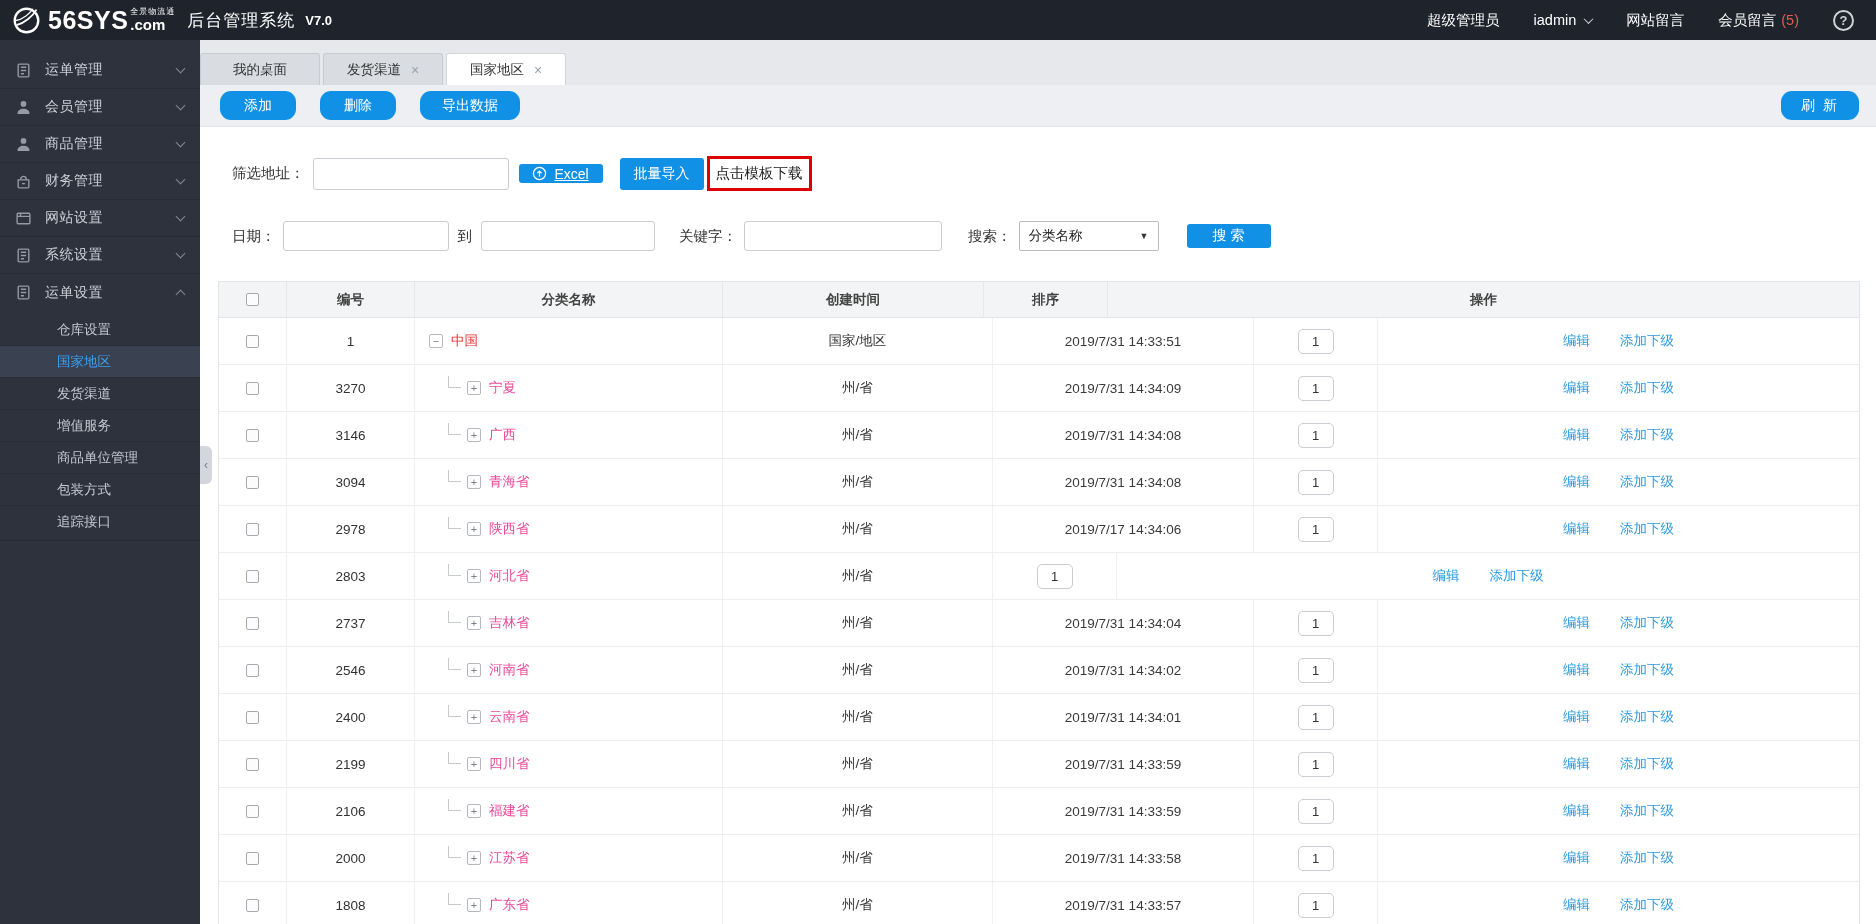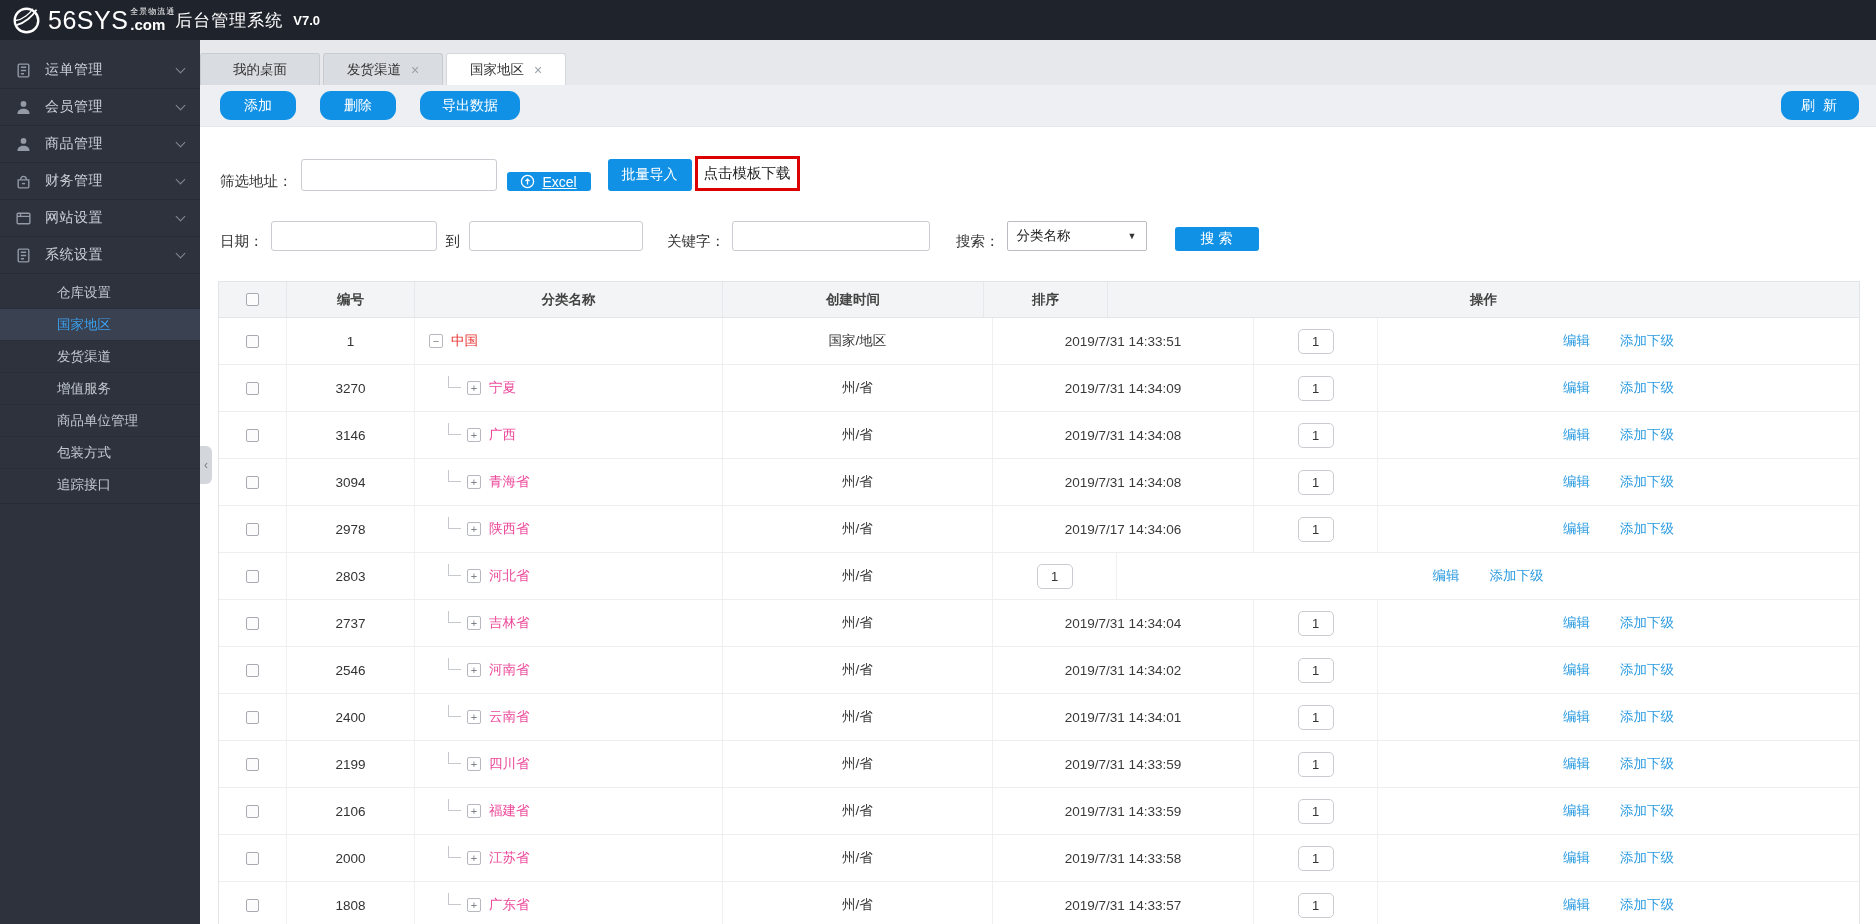--- a/index.html
+++ b/index.html
@@ -4,25 +4,25 @@
 <style>
   * { margin:0; padding:0; box-sizing:border-box; }
   html,body { width:1876px; height:924px; overflow:hidden;
     font-family:"Liberation Sans","DejaVu Sans",sans-serif; background:#fff; }
   .app { position:relative; width:1876px; height:924px; }
 
   
   .topbar { height:40px; background:#1f232b; display:flex; align-items:center; color:#fff; }
   .logo { display:flex; align-items:center; margin-left:12px; }
   .logo svg { display:block; }
-  .brand { font-size:25px; font-weight:normal; margin-left:7px; letter-spacing:.5px; }
+  .brand { font-size:25px; font-weight:bold; margin-left:7px; letter-spacing:.5px; }
   .brand-stack { display:flex; flex-direction:column; margin-left:2px; line-height:1; }
   .brand-tag { font-size:8px; letter-spacing:1px; color:#fff; }
   .brand-tld { font-size:15px; font-weight:bold; margin-top:1px; }
-  .sys-title { margin-left:0; font-size:17px; letter-spacing:1px; }
+  .sys-title { margin-left:12px; font-size:17px; letter-spacing:1px; }
   .version { margin-left:10px; font-size:13px; font-weight:bold; }
   .top-right { margin-left:auto; display:flex; align-items:center; margin-right:22px; font-size:14.5px; }
   .top-right > * { margin-left:34px; }
   .user-wrap { display:flex; align-items:center; cursor:pointer; }
   .chev { width:7px; height:7px; border-right:1.6px solid #cfd3da; border-bottom:1.6px solid #cfd3da;
           transform:rotate(45deg) translate(-1px,-1px); display:inline-block; margin-left:9px; }
   .msg-count { color:#e25b50; margin-left:5px; }
   .help-circle { width:21px; height:21px; border:2px solid #cdd1d8; border-radius:50%;
     display:flex; align-items:center; justify-content:center; font-size:13px; font-weight:bold; color:#cdd1d8; cursor:pointer; }
 
@@ -56,21 +56,21 @@
   .toolbar { height:42px; background:#edeff2; border-bottom:1px solid #e2e5e9;
     display:flex; align-items:center; padding:0 17px 0 20px; }
   .btn { background:#1191e6; color:#fff; font-size:14px; border:none; border-radius:11px; height:29px;
     display:inline-flex; align-items:center; justify-content:center; cursor:pointer;
     font-family:"Liberation Sans","DejaVu Sans",sans-serif; }
   .btn-add,.btn-del { width:76px; margin-right:24px; }
   .btn-export { width:100px; }
   .btn-refresh { margin-left:auto; width:78px; letter-spacing:2px; }
 
   .filter-area { padding-left:20px; background:#fff; }
-  .frow { display:flex; align-items:flex-end; font-size:14.5px; color:#333; }
+  .frow { display:flex; align-items:center; font-size:14.5px; color:#333;margin-left:12px; }
   .frow1 { margin-top:29px; }
   .frow2 { margin-top:30px; }
   .tin { border:1px solid #c9ccd1; border-radius:3px; background:#fff; height:32px;
     font-size:13px; padding:0 8px; font-family:"Liberation Sans","DejaVu Sans",sans-serif; outline:none; }
   .f-address { width:196px; margin-left:8px; }
   .btn-excel { width:84px; height:19px; margin-left:10px; gap:7px; border-radius:3px;text-decoration:underline; }
   .btn-excel svg { display:block; }
   .btn-batch { width:84px; height:32px; margin-left:17px; border-radius:3px; }
   .tpl-box { margin-left:3px; border:3px solid #dd0000; padding:5px 6px; font-size:14.5px; color:#222;
     display:flex; align-items:center; cursor:pointer; background:#fff; }
@@ -131,20 +131,32 @@
         </svg>
       </span>
       <span class="brand">56SYS</span>
       <span class="brand-stack">
         <span class="brand-tag">全景物流通</span>
         <span class="brand-tld">.com</span>
       </span>
     </div>
     <div class="sys-title">后台管理系统</div>
     <div class="version">V7.0</div>
+    <div class="top-right">
+      <span>超级管理员</span>
+      <span class="user-wrap">
+        <span>iadmin</span>
+        <span class="chev"></span>
+      </span>
+      <span>网站留言</span>
+      <span>
+        <span>会员留言</span><span class="msg-count">(5)</span>
+      </span>
+      <span class="help-circle">?</span>
+    </div>
   </header>
 
   <aside class="sidebar">
     <div class="side-item">
       <svg class="mi" viewBox="0 0 16 16" fill="none" stroke="currentColor" stroke-width="1.3">
           <rect x="3" y="2" width="10" height="12" rx="1"></rect>
           <path d="M5.5 5h5M5.5 8h5M5.5 11h3"></path>
         </svg>
       <span class="lbl">运单管理</span>
       <span class="schev down"></span>
@@ -182,20 +194,28 @@
       <span class="lbl">网站设置</span>
       <span class="schev down"></span>
     </div>
     <div class="side-item">
       <svg class="mi" viewBox="0 0 16 16" fill="none" stroke="currentColor" stroke-width="1.3">
           <rect x="3" y="2" width="10" height="12" rx="1"></rect>
           <path d="M5.5 5h5M5.5 8h5M5.5 11h3"></path>
         </svg>
       <span class="lbl">系统设置</span>
       <span class="schev down"></span>
+    </div>
+    <div class="side-item" style="border-bottom:none;">
+      <svg class="mi" viewBox="0 0 16 16" fill="none" stroke="currentColor" stroke-width="1.3">
+          <rect x="3" y="2" width="10" height="12" rx="1"></rect>
+          <path d="M5.5 5h5M5.5 8h5M5.5 11h3"></path>
+        </svg>
+      <span class="lbl">运单设置</span>
+      <span class="schev up"></span>
     </div>
     <div class="side-sub">
       <div class="sub-item">仓库设置</div>
       <div class="sub-item active">国家地区</div>
       <div class="sub-item">发货渠道</div>
       <div class="sub-item">增值服务</div>
       <div class="sub-item">商品单位管理</div>
       <div class="sub-item">包装方式</div>
       <div class="sub-item">追踪接口</div>
     </div>

